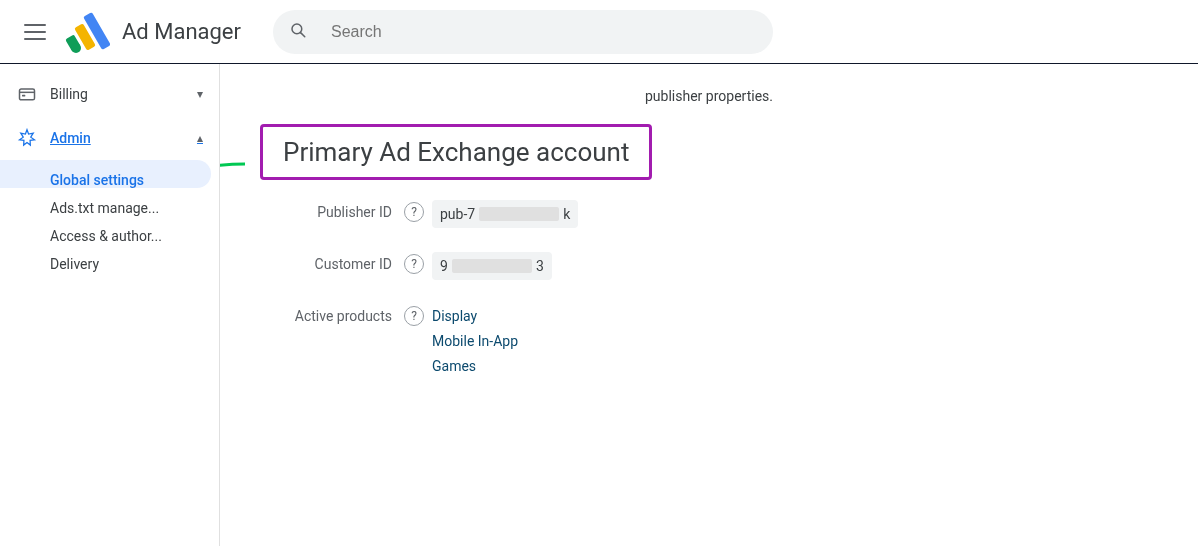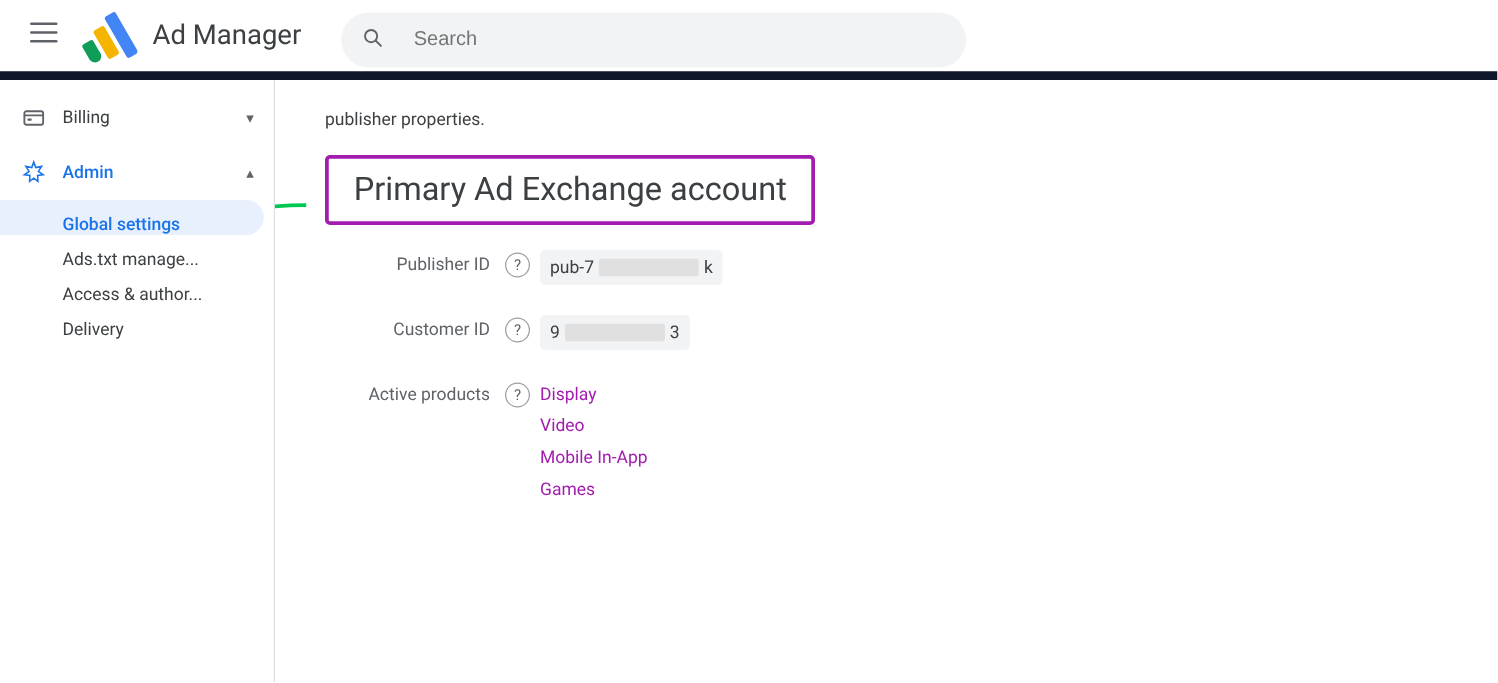--- a/index.html
+++ b/index.html
@@ -8,23 +8,24 @@
       background: #fff;
       width: 1198px;
       height: 546px;
       overflow: hidden;
       position: relative;
     }
 
     
     .header {
       display: flex;
+      align-items: center;
       padding: 10px 16px;
       height: 64px;
-      border-bottom: 7px solid #0f172a;
+      border-bottom: 1px solid #0f172a;
       background: #fff;
     }
     .hamburger-icon {
       display: flex;
       flex-direction: column;
       gap: 5px;
       cursor: pointer;
       padding: 8px;
       margin-right: 8px;
     }
@@ -99,20 +100,21 @@
       color: #3c4043;
       gap: 12px;
       min-height: 44px;
     }
     .sidebar-item.billing {
       color: #3c4043;
     }
     .sidebar-item.admin {
       color: #1a73e8;
       font-weight: 500;
+      text-decoration: underline;
     }
     .sidebar-icon {
       width: 22px;
       display: flex;
       align-items: center;
       justify-content: center;
       flex-shrink: 0;
     }
     .sidebar-label {
       flex: 1;
@@ -140,20 +142,21 @@
       flex: 1;
       padding: 24px 40px;
       overflow-y: auto;
       position: relative;
     }
 
     .content-top-text {
       font-size: 14px;
       color: #3c4043;
       margin-bottom: 20px;
+      text-align: center;
     }
     .annotation-box {
       border: 3px solid #a21caf;
       border-radius: 4px;
       padding: 10px 20px;
       display: inline-block;
       margin-bottom: 8px;
     }
     .annotation-title {
       font-size: 26px;
@@ -208,21 +211,21 @@
     .redacted-bar {
       display: inline-block;
       width: 80px;
       height: 14px;
       background: #e0e0e0;
       border-radius: 2px;
       vertical-align: middle;
     }
     .products-list {
       font-size: 14px;
-      color: #a21caf;
+      color: #0c4a6e;
       line-height: 1.8;
     }
   </style>
 </head>
 <body>
 
 <div class="header">
   <div class="hamburger-icon">
     <span></span>
       <span></span>
@@ -334,20 +337,19 @@
           <span>9</span>
             <span class="redacted-bar"></span>
             <span>3</span>
         </span>
       </div>
 
       <div class="info-label">Active products</div>
       <div class="info-help">?</div>
       <div class="products-list">
         <div>Display</div>
-        <div>Video</div>
         <div>Mobile In-App</div>
         <div>Games</div>
       </div>
     </div>
 
   </div>
 </div>
 
 </body></html>

